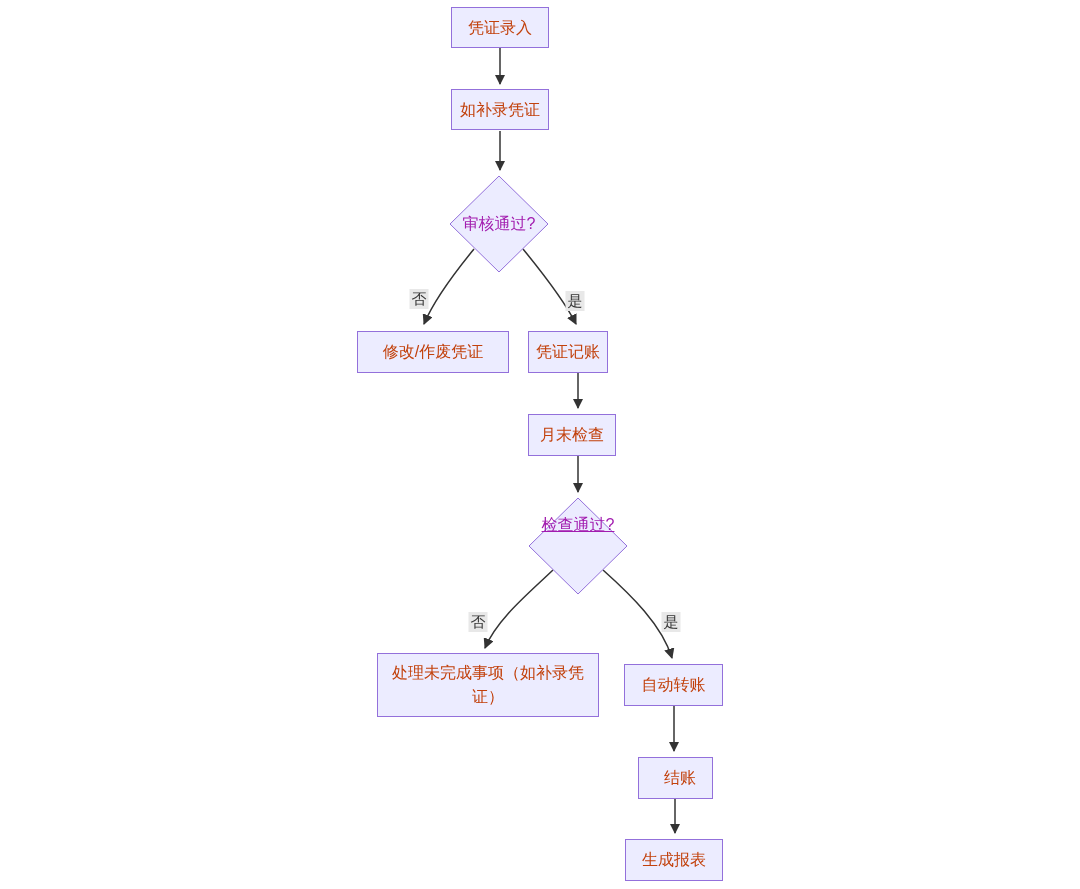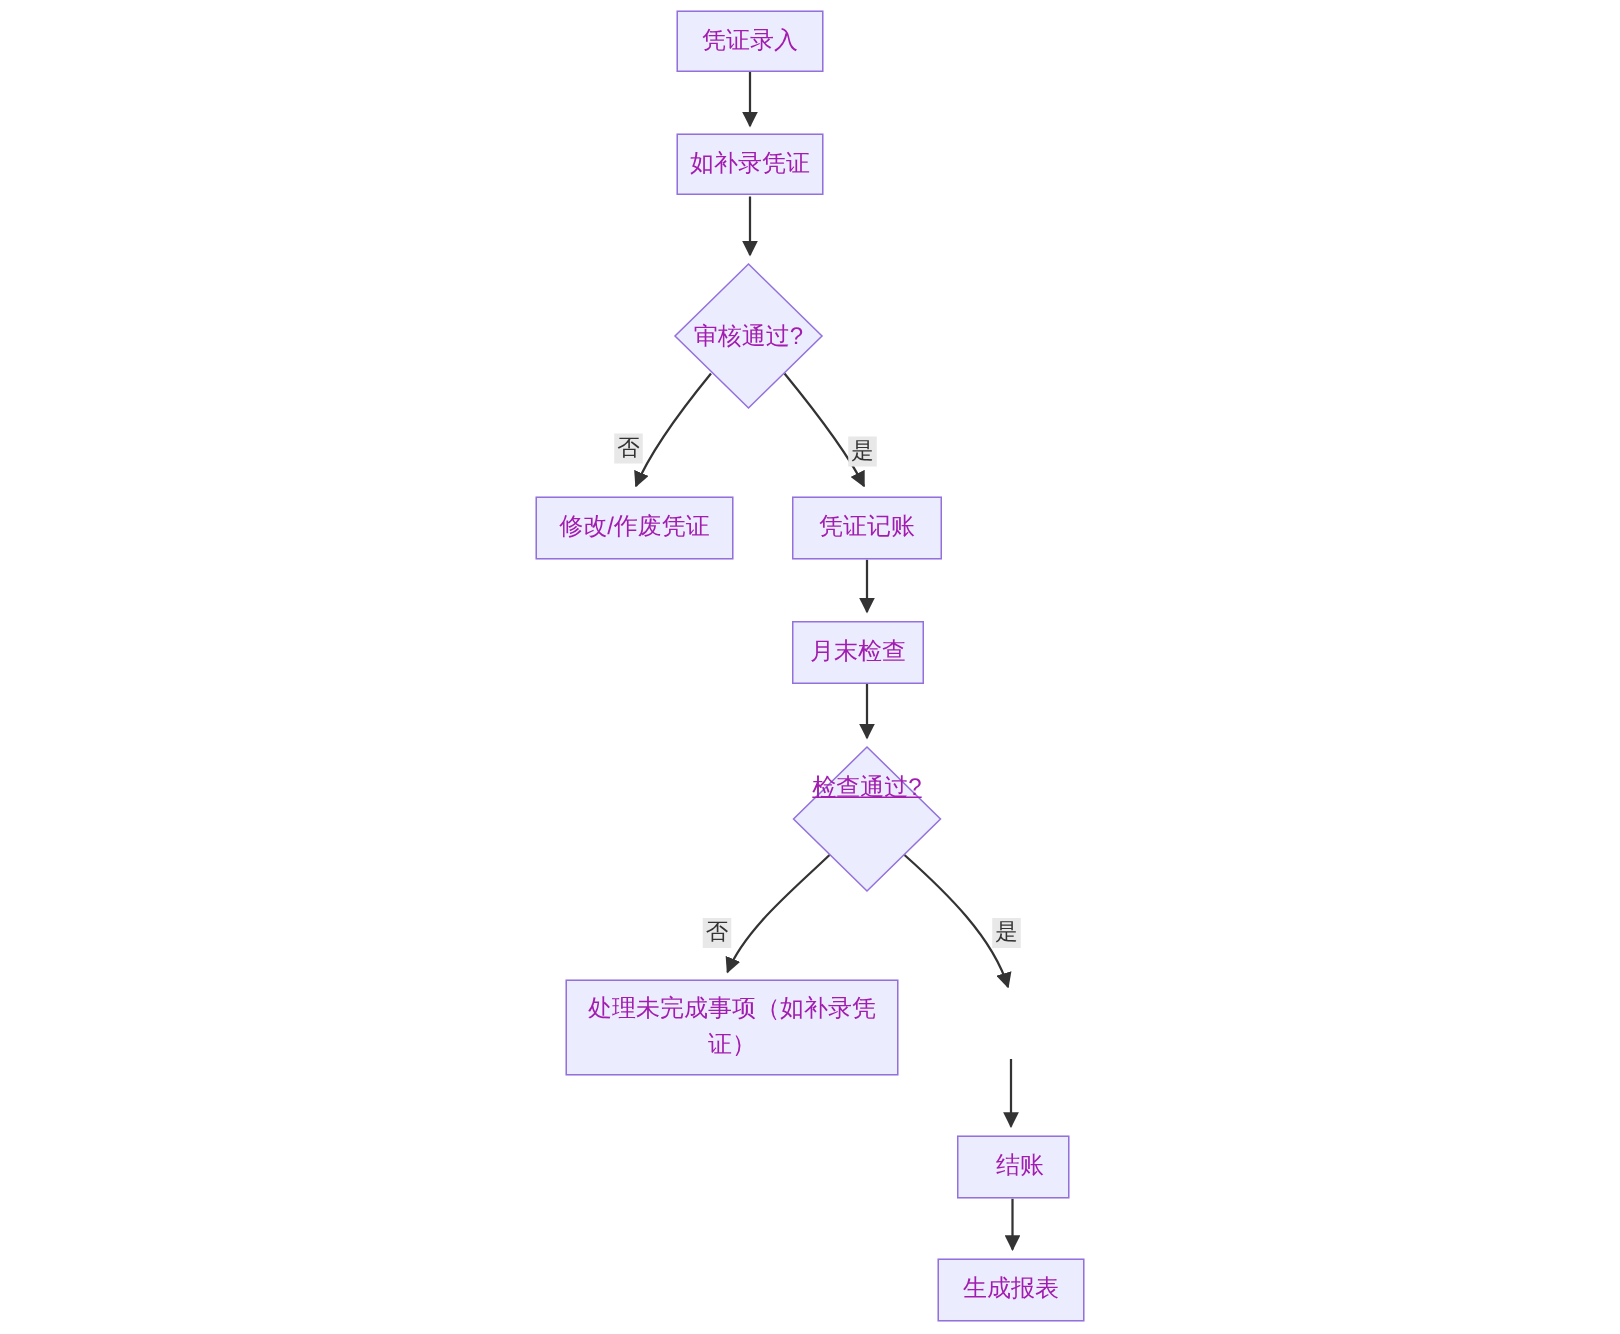--- a/index.html
+++ b/index.html
@@ -29,21 +29,21 @@
   .diamond-shape {
     fill: #ECECFF;
     stroke: #9370DB;
     stroke-width: 1;
   }
   .node {
     position: absolute;
     box-sizing: border-box;
     background: #ECECFF;
     border: 1px solid #9370DB;
-    color: #a21caf;
+    color: #c2410c;
     font-size: 16px;
     line-height: 24px;
     display: flex;
     align-items: center;
     justify-content: center;
     text-align: center;
     padding: 0 6px;
   }
   .diamond-label {
     position: absolute;
@@ -90,28 +90,29 @@
     <path class="edge" d="M675,799 L675,833" marker-end="url(#arrow)"></path>
 
     <polygon class="diamond-shape" points="499,176 548,224 499,272 450,224"></polygon>
     <polygon class="diamond-shape" points="578,498 627,546 578,594 529,546"></polygon>
   </svg>
 
   <div class="node" style="left:451px; top:7px;   width:98px;  height:41px;">凭证录入</div>
 
   <div class="node" style="left:451px; top:89px;  width:98px;  height:41px;">如补录凭证</div>
 
-  <div class="node" style="left:357px; top:331px; width:132px; height:42px;">修改/作废凭证</div>
+  <div class="node" style="left:357px; top:331px; width:152px; height:42px;">修改/作废凭证</div>
 
-  <div class="node" style="left:528px; top:331px; width:100px; height:42px;">凭证记账</div>
+  <div class="node" style="left:528px; top:331px; width:80px; height:42px;">凭证记账</div>
 
   <div class="node" style="left:528px; top:414px; width:88px; height:42px;">月末检查</div>
 
   <div class="node" style="left:377px; top:653px; width:222px; height:64px;">处理未完成事项（如补录凭证）</div>
 
+  <div class="node" style="left:624px; top:664px; width:99px;  height:42px;">自动转账</div>
 
   <div class="node" style="left:638px; top:757px; width:75px;  height:42px;padding-left:15px;">结账</div>
 
   <div class="node" style="left:625px; top:839px; width:98px;  height:42px;">生成报表</div>
 
   <div class="diamond-label" style="left:450px; top:176px; width:98px; height:96px;">审核通过?</div>
 
   <div class="diamond-label" style="left:529px; top:477px; width:98px; height:96px;text-decoration:underline;">检查通过?</div>
 
   <div class="edge-label" style="left:419px; top:299px;">否</div>

